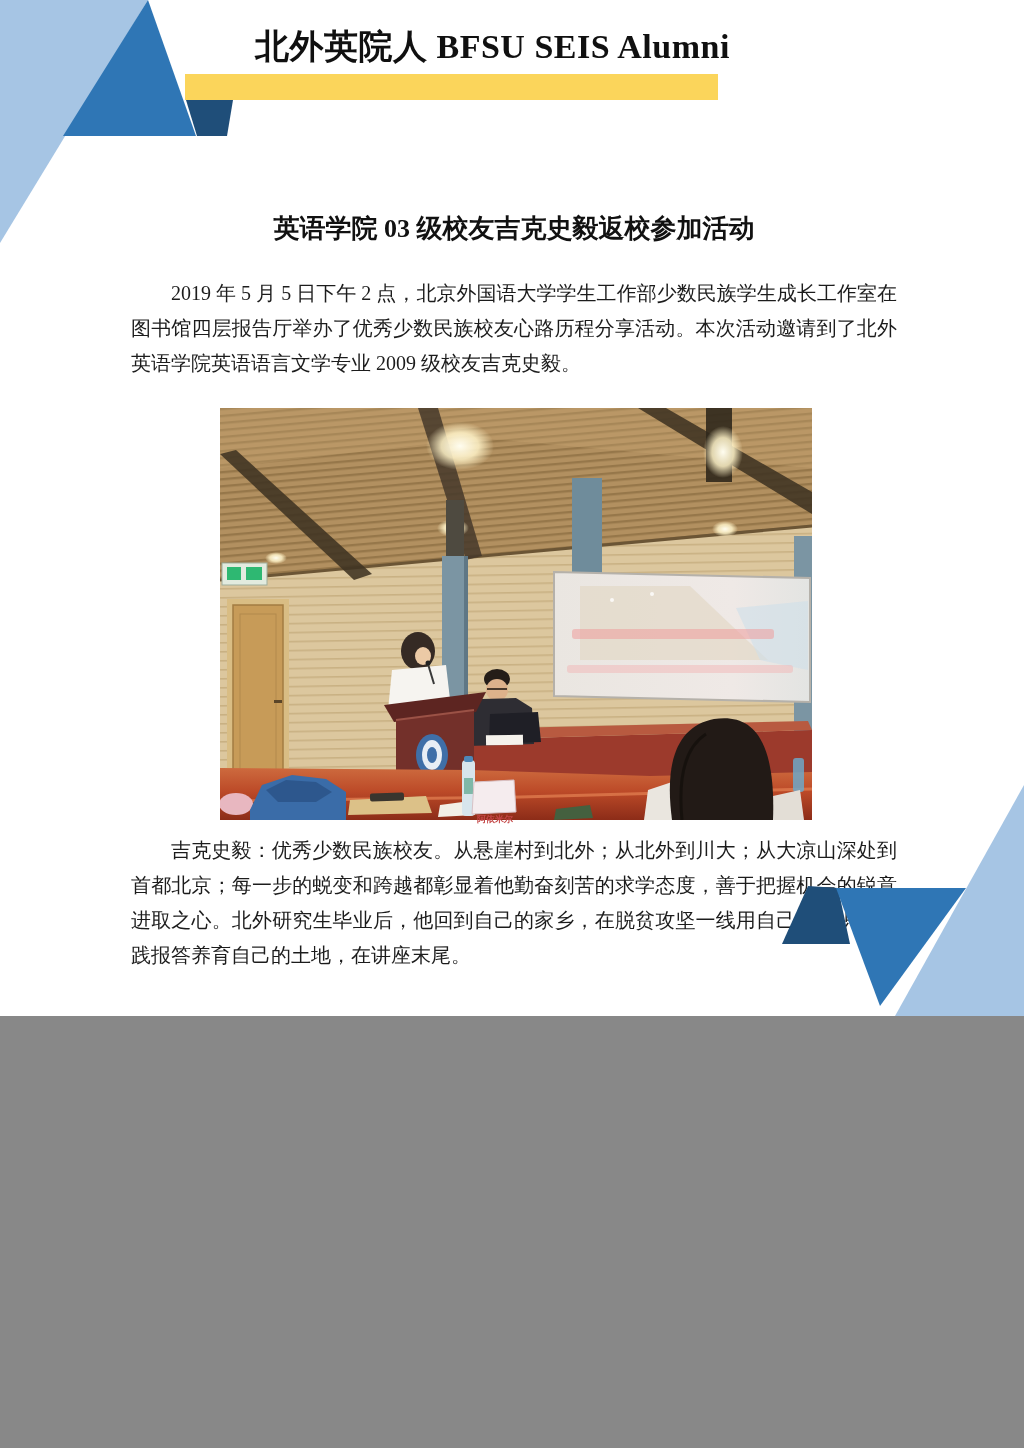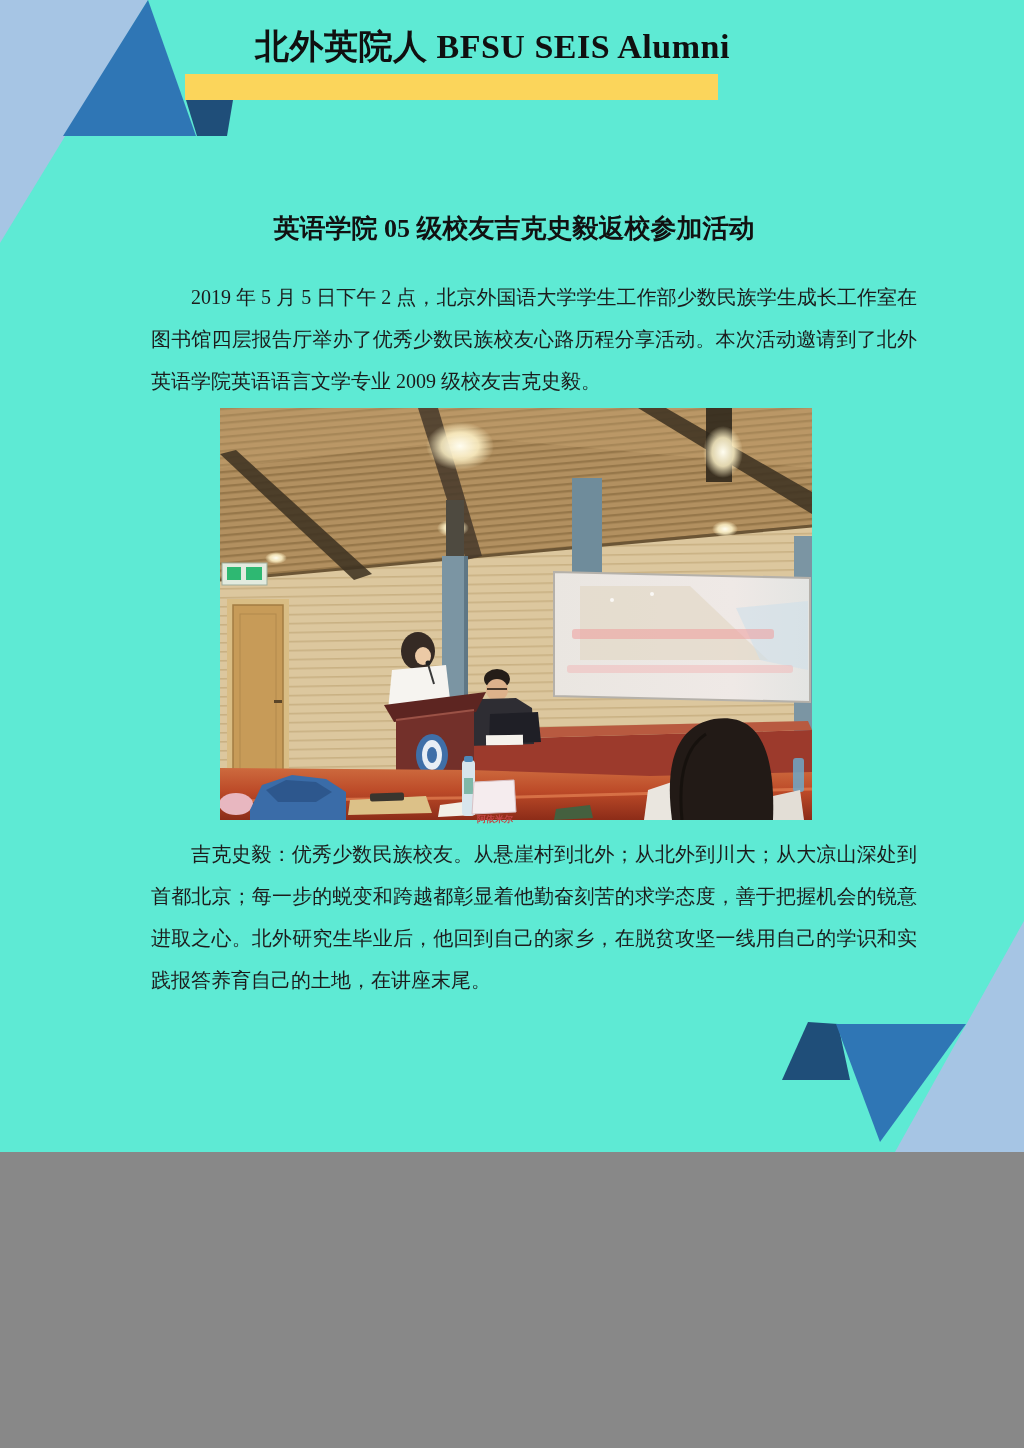--- a/index.html
+++ b/index.html
@@ -1,39 +1,39 @@
 <!DOCTYPE html>
 <html><head>
 <meta charset="utf-8">
 <style>
   html,body{margin:0;padding:0;background:#888;}
   .page{
-    position:relative;width:1024px;height:1152px;margin:0 auto;
-    background:#5eead4;overflow:hidden;
+    position:relative;width:1024px;height:1016px;margin:0 auto;
+    background:#ffffff;overflow:hidden;
     font-family:"Liberation Serif","DejaVu Serif",serif;color:#1c1c1c;
   }
   .corner-svg{position:absolute;display:block;}
   .svg-tl{top:0;left:0;}
   .svg-br{right:0;bottom:0;}
   .accent-bar{
     position:absolute;left:185px;top:74px;width:533px;height:26px;
     background:#FBD55B;
   }
   .brand{
     position:absolute;left:255px;top:24px;width:560px;
     font-size:34px;font-weight:bold;color:#101010;letter-spacing:.5px;
     white-space:nowrap;
   }
   .article-title{
     position:absolute;left:131px;top:211px;width:766px;
     text-align:center;font-size:26px;font-weight:bold;color:#111;
   }
   .para{
     position:absolute;left:131px;width:766px;
-    font-size:20px;line-height:42px;text-align:justify;color:#1c1c1c;margin-left:20px;
+    font-size:20px;line-height:35px;text-align:justify;color:#1c1c1c;
   }
   .para p{margin:0;text-indent:2em;}
   .p1{top:276px;}
   .p23{top:833px;}
   .photo-wrap{
     position:absolute;left:220px;top:408px;width:592px;height:412px;
     background:#d8c49c;overflow:hidden;
   }
   .photo-wrap svg{display:block;}
   .placard-label{
@@ -55,21 +55,21 @@
   <svg class="corner-svg svg-tl" width="260" height="250" viewBox="0 0 260 250">
     <polygon points="0,0 148,0 0,243" fill="#A6C5E4"></polygon>
     <polygon points="186,100 233,100 227,136 197,136" fill="#1F4E79"></polygon>
     <polygon points="148,0 196,136 63,136" fill="#2F76B5"></polygon>
   </svg>
 
   <div class="accent-bar"></div>
 
   <div class="brand">北外英院人 BFSU SEIS Alumni</div>
 
-  <div class="article-title">英语学院 05 级校友吉克史毅返校参加活动</div>
+  <div class="article-title">英语学院 03 级校友吉克史毅返校参加活动</div>
 
   <div class="para p1">
     <p>2019 年 5 月 5 日下午 2 点，北京外国语大学学生工作部少数民族学生成长工作室在图书馆四层报告厅举办了优秀少数民族校友心路历程分享活动。本次活动邀请到了北外英语学院英语语言文学专业 2009 级校友吉克史毅。</p>
   </div>
 
   <div class="photo-wrap">
     <svg width="592" height="412" viewBox="0 0 592 412">
       <defs>
         <pattern id="ceil" width="7" height="7" patternUnits="userSpaceOnUse" patternTransform="rotate(-5)">
           <rect width="7" height="7" fill="#b29060"></rect>

